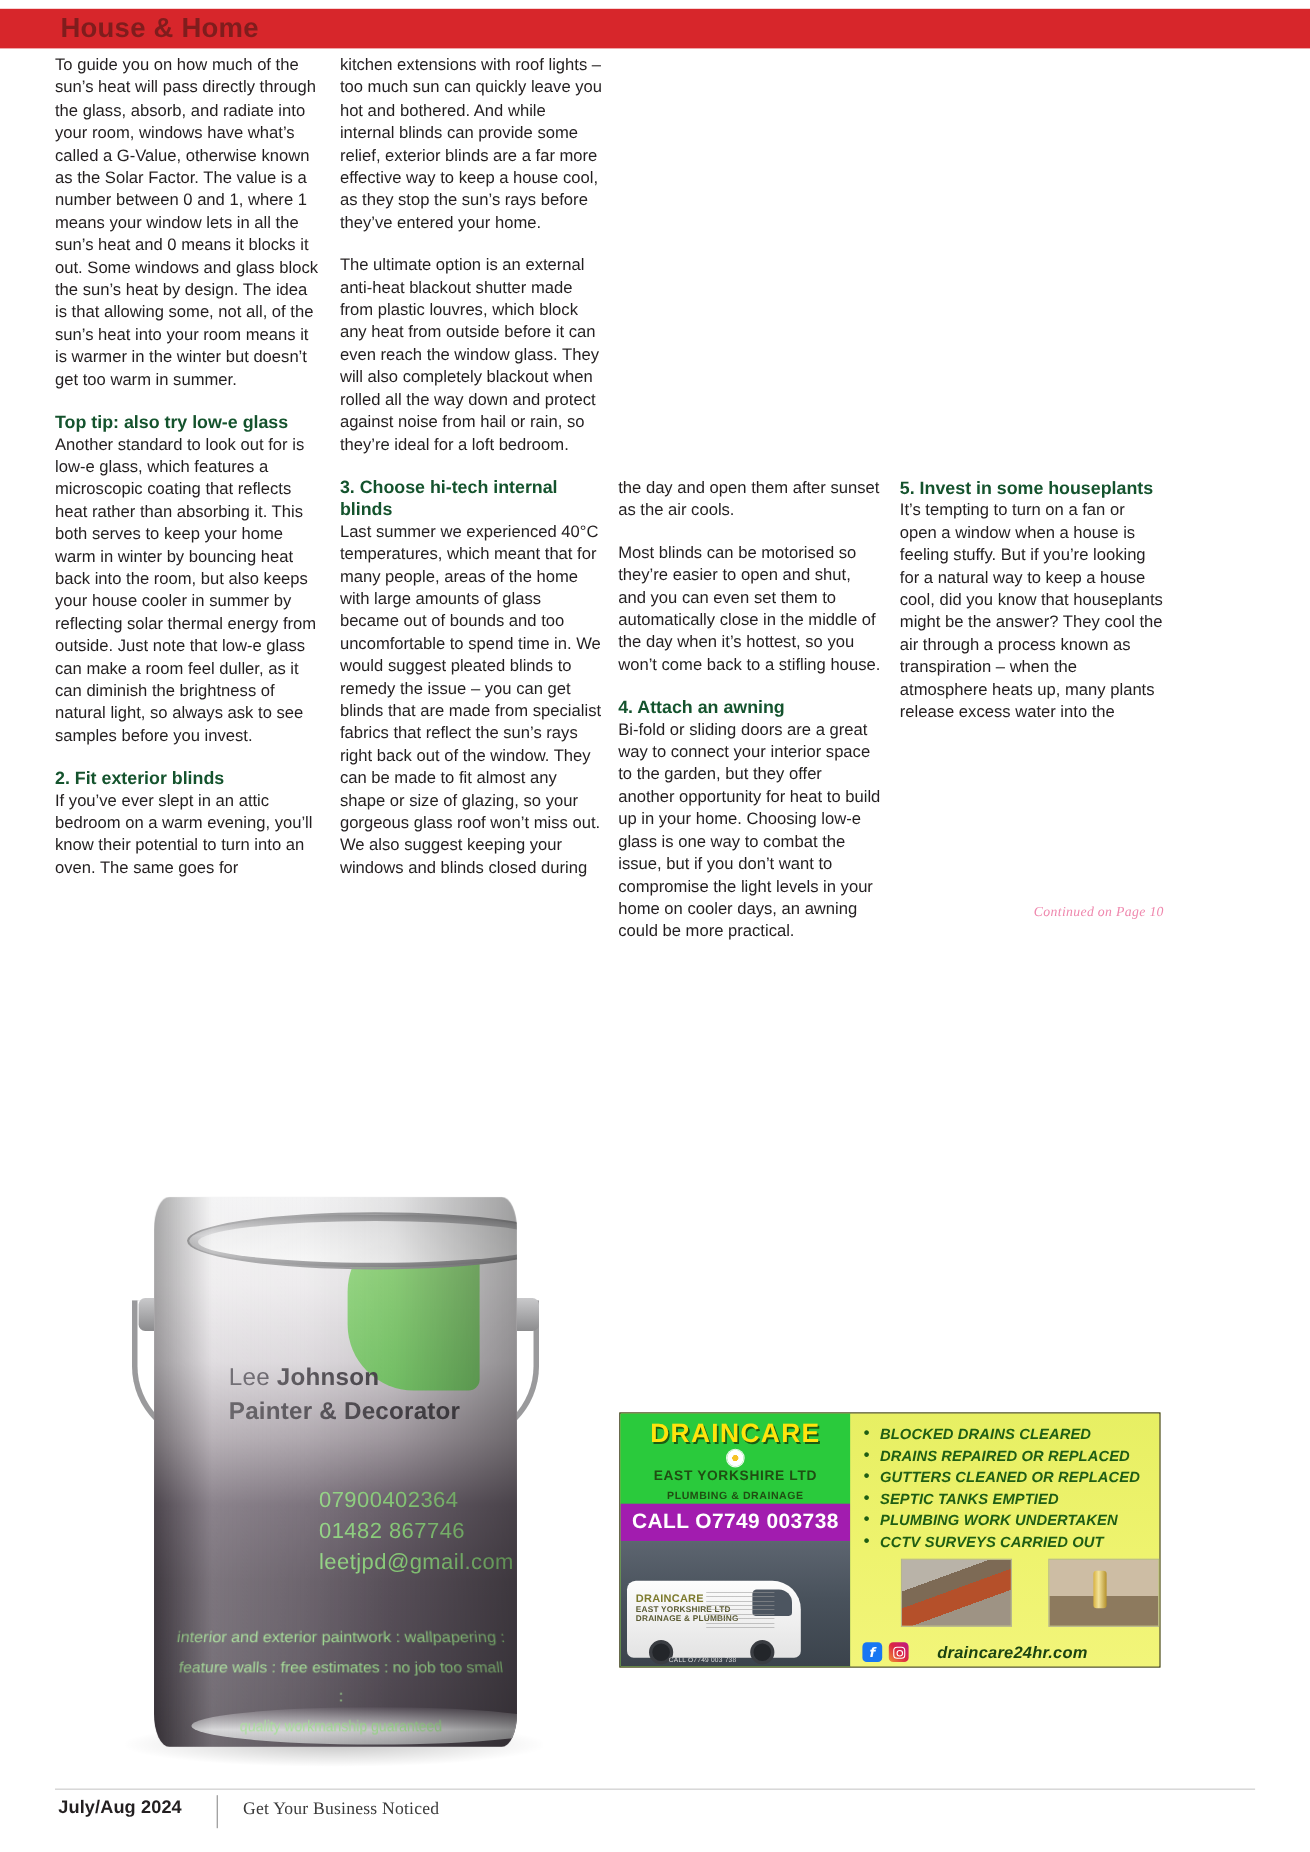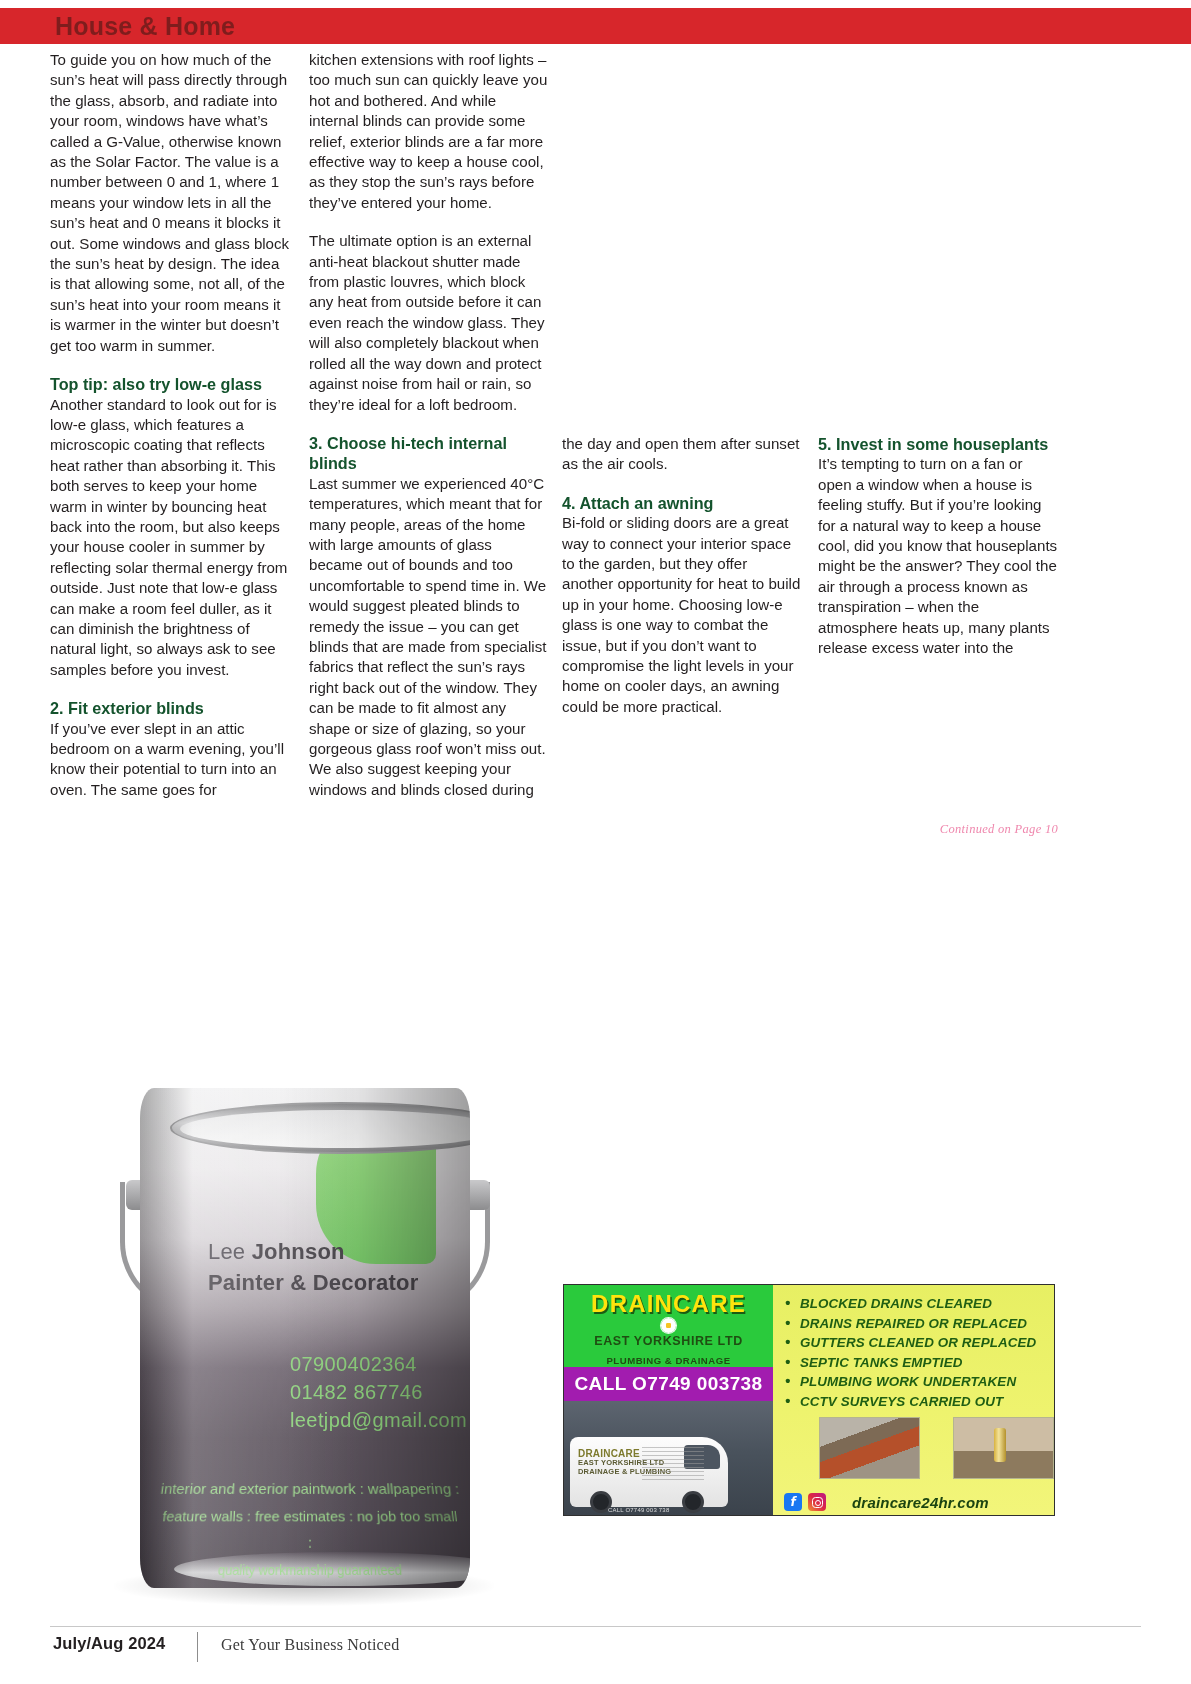--- a/index.html
+++ b/index.html
@@ -460,20 +460,21 @@
 
   <div class="col" id="col2">
     <p>kitchen extensions with roof lights – too much sun can quickly leave you hot and bothered. And while internal blinds can provide some relief, exterior blinds are a far more effective way to keep a house cool, as they stop the sun’s rays before they’ve entered your home.</p>
     <p>The ultimate option is an external anti-heat blackout shutter made from plastic louvres, which block any heat from outside before it can even reach the window glass. They will also completely blackout when rolled all the way down and protect against noise from hail or rain, so they’re ideal for a loft bedroom.</p>
     <h3>3. Choose hi-tech internal blinds</h3>
     <p class="after-head">Last summer we experienced 40°C temperatures, which meant that for many people, areas of the home with large amounts of glass became out of bounds and too uncomfortable to spend time in. We would suggest pleated blinds to remedy the issue – you can get blinds that are made from specialist fabrics that reflect the sun’s rays right back out of the window. They can be made to fit almost any shape or size of glazing, so your gorgeous glass roof won’t miss out. We also suggest keeping your windows and blinds closed during</p>
   </div>
 
   <div class="col" id="col3">
     <p>the day and open them after sunset as the air cools.</p>
+    <p>Most blinds can be motorised so they’re easier to open and shut, and you can even set them to automatically close in the middle of the day when it’s hottest, so you won’t come back to a stifling house.</p>
     <h3>4. Attach an awning</h3>
     <p class="after-head">Bi-fold or sliding doors are a great way to connect your interior space to the garden, but they offer another opportunity for heat to build up in your home. Choosing low-e glass is one way to combat the issue, but if you don’t want to compromise the light levels in your home on cooler days, an awning could be more practical.</p>
   </div>
 
   <div class="col" id="col4">
     <h3>5. Invest in some houseplants</h3>
     <p class="after-head">It’s tempting to turn on a fan or open a window when a house is feeling stuffy. But if you’re looking for a natural way to keep a house cool, did you know that houseplants might be the answer? They cool the air through a process known as transpiration – when the atmosphere heats up, many plants release excess water into the</p>
   </div>
 
   <div class="continued">Continued on Page 10</div>

